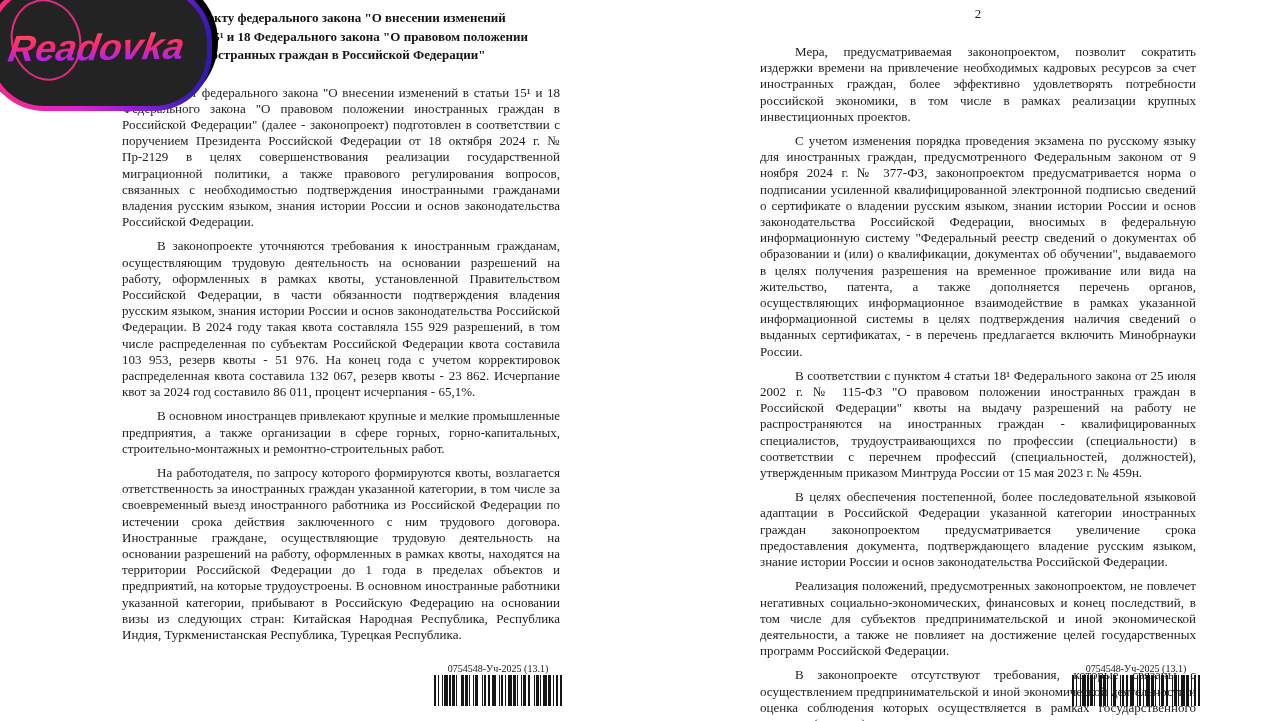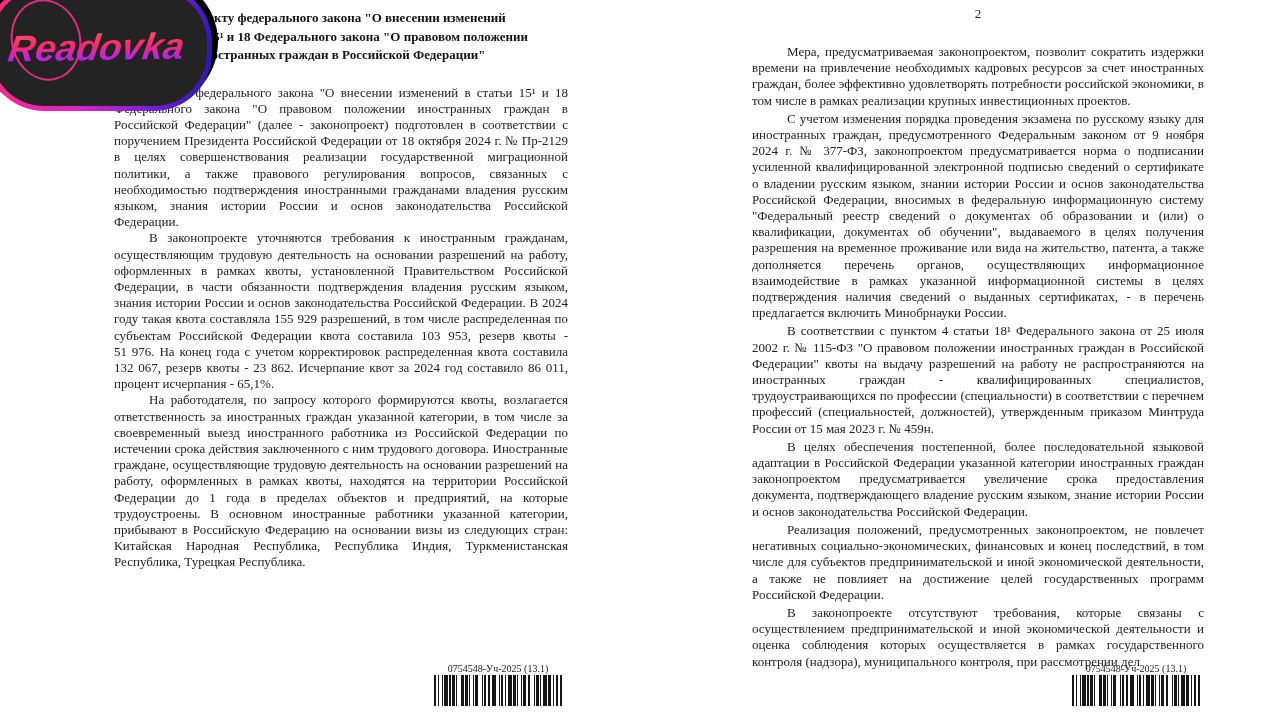--- a/index.html
+++ b/index.html
@@ -16,21 +16,21 @@
 
   .doc-title{
     margin-top:34px;text-align:center;font-weight:bold;
     font-size:14px;letter-spacing:.2px;color:#141414;
   }
   .doc-subtitle{
     margin-top:9px;text-align:center;font-weight:bold;
     font-size:13px;line-height:18.5px;color:#141414;
   }
   .para{
-    margin:0;text-indent:35px;text-align:justify;
+    margin:8px;text-indent:35px;text-align:justify;
     font-size:13px;line-height:16.2px;color:#222;
   }
   #col1 .para:first-of-type{margin-top:20px;}
   #col2 .para:first-of-type{margin-top:22px;}
   #col2 .para + .para{margin-top:2px;}
   .page-number{
     margin-top:6px;text-align:center;font-size:13px;color:#222;
   }
 
   
@@ -79,20 +79,21 @@
 <body>
 
 <div class="col" id="col1">
   <div class="doc-subtitle">
     <div>к проекту федерального закона "О внесении изменений</div>
     <div>в статьи 15¹ и 18 Федерального закона "О правовом положении</div>
     <div>иностранных граждан в Российской Федерации"</div>
   </div>
   <p class="para">Проект федерального закона "О внесении изменений в статьи 15¹ и 18 Федерального закона "О правовом положении иностранных граждан в Российской Федерации" (далее - законопроект) подготовлен в соответствии с поручением Президента Российской Федерации от 18 октября 2024 г. № Пр-2129 в целях совершенствования реализации государственной миграционной политики, а также правового регулирования вопросов, связанных с необходимостью подтверждения иностранными гражданами владения русским языком, знания истории России и основ законодательства Российской Федерации.</p>
   <p class="para">В законопроекте уточняются требования к иностранным гражданам, осуществляющим трудовую деятельность на основании разрешений на работу, оформленных в рамках квоты, установленной Правительством Российской Федерации, в части обязанности подтверждения владения русским языком, знания истории России и основ законодательства Российской Федерации. В 2024 году такая квота составляла 155&nbsp;929 разрешений, в том числе распределенная по субъектам Российской Федерации квота составила  103&nbsp;953, резерв квоты - 51&nbsp;976. На конец года с учетом корректировок распределенная квота составила 132&nbsp;067, резерв квоты - 23&nbsp;862. Исчерпание квот за 2024 год составило  86&nbsp;011, процент исчерпания - 65,1%.</p>
+  <p class="para">В основном иностранцев привлекают крупные и мелкие промышленные предприятия, а также организации в сфере горных, горно-капитальных, строительно-монтажных и ремонтно-строительных работ.</p>
   <p class="para">На работодателя, по запросу которого формируются квоты, возлагается ответственность за иностранных граждан указанной категории, в том числе за своевременный выезд иностранного работника из Российской Федерации по истечении срока действия заключенного с ним трудового договора. Иностранные граждане, осуществляющие трудовую деятельность на основании разрешений на работу, оформленных в рамках квоты, находятся на территории Российской Федерации до 1 года в пределах объектов и предприятий, на которые трудоустроены. В основном иностранные работники указанной категории, прибывают в Российскую Федерацию на основании визы из следующих стран: Китайская Народная Республика, Республика Индия, Туркменистанская Республика, Турецкая Республика.</p>
 </div>
 
 <div class="col" id="col2">
   <div class="page-number">2</div>
   <p class="para">Мера, предусматриваемая законопроектом, позволит сократить издержки времени на привлечение необходимых кадровых ресурсов за счет иностранных граждан, более эффективно удовлетворять потребности российской экономики, в том числе в рамках реализации крупных инвестиционных проектов.</p>
   <p class="para">С учетом изменения порядка проведения экзамена по русскому языку для иностранных граждан, предусмотренного Федеральным законом от 9 ноября 2024 г. № 377-ФЗ, законопроектом предусматривается норма о подписании усиленной квалифицированной электронной подписью сведений о сертификате о владении русским языком, знании истории России и основ законодательства Российской Федерации, вносимых в федеральную информационную систему "Федеральный реестр сведений о документах об образовании и (или) о квалификации, документах об обучении", выдаваемого в целях получения разрешения на временное проживание или вида на жительство, патента, а также дополняется перечень органов, осуществляющих информационное взаимодействие в рамках указанной информационной системы в целях подтверждения наличия сведений о выданных сертификатах, - в перечень предлагается включить Минобрнауки России.</p>
   <p class="para">В соответствии с пунктом&nbsp;4 статьи&nbsp;18¹ Федерального закона от 25 июля 2002 г. № 115-ФЗ "О правовом положении иностранных граждан в Российской Федерации" квоты на выдачу разрешений на работу не распространяются на иностранных граждан - квалифицированных специалистов, трудоустраивающихся по профессии (специальности) в соответствии с перечнем профессий (специальностей, должностей), утвержденным приказом Минтруда России от 15 мая 2023 г. № 459н.</p>
   <p class="para">В целях обеспечения постепенной, более последовательной языковой адаптации в Российской Федерации указанной категории иностранных граждан законопроектом предусматривается увеличение срока предоставления документа, подтверждающего владение русским языком, знание истории России и основ законодательства Российской Федерации.</p>
   <p class="para">Реализация положений, предусмотренных законопроектом, не повлечет негативных социально-экономических, финансовых и конец последствий, в том числе для субъектов предпринимательской и иной экономической деятельности, а также не повлияет на достижение целей государственных программ Российской Федерации.</p>

